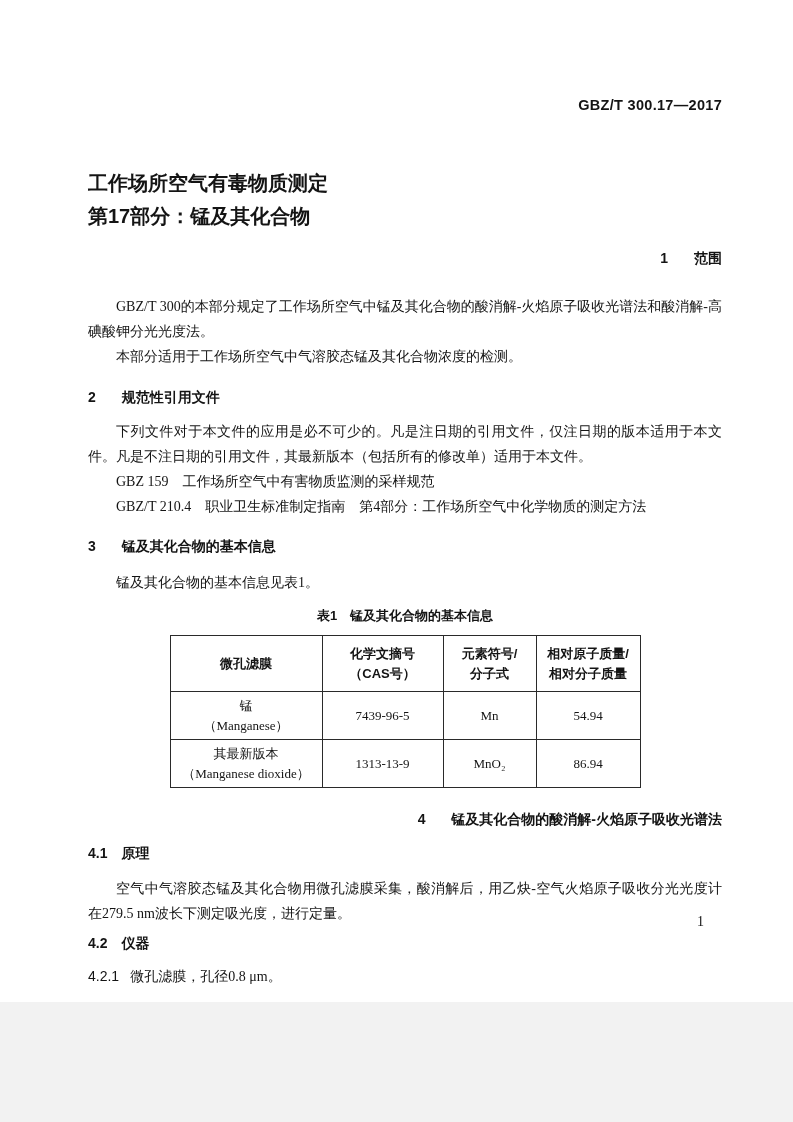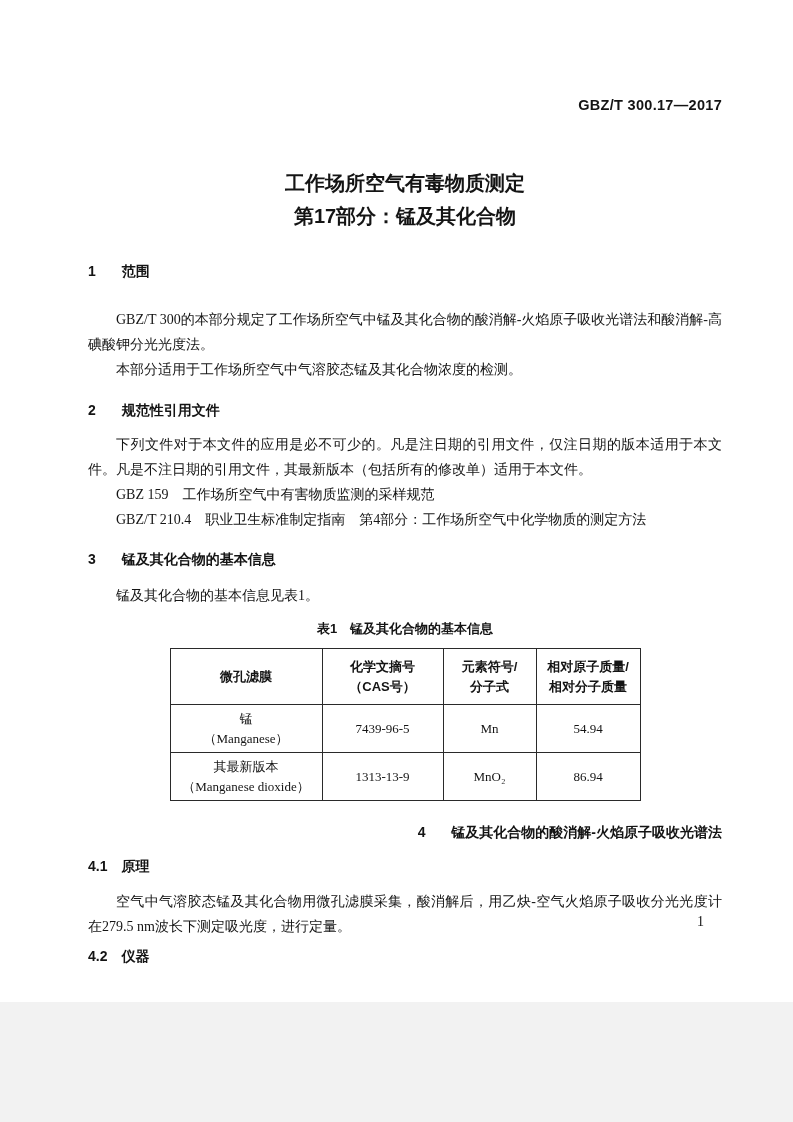--- a/index.html
+++ b/index.html
@@ -21,37 +21,37 @@
     text-align: right;
     font-family: "Liberation Sans", "DejaVu Sans", sans-serif;
     font-weight: 700;
     font-size: 14.5px;
     line-height: 16px;
     letter-spacing: 0.3px;
   }
 
   .doc-title {
     margin-top: 54px;
-    text-align: center;
+    text-align: left;
     font-family: "Liberation Sans", "DejaVu Sans", sans-serif;
     font-weight: 700;
     font-size: 20px;
     line-height: 33px;
   }
 
   .sec-h {
     font-family: "Liberation Sans", "DejaVu Sans", sans-serif;
     font-weight: 700;
     font-size: 14px;
     line-height: 18px;
   }
   .sec-h .sec-num { margin-right: 1.85em; }
   .sub-h .sec-num { margin-right: 1em; }
 
-  .h-s1 { margin-top: 29px; }
+  .h-s1 { margin-top: 16px; text-align: right; }
   .h-s2 { margin-top: 19px; }
   .h-s3 { margin-top: 18px; }
   .h-s4 { margin-top: 22px; text-align: right; }
   .h-s41 { margin-top: 16px; }
   .h-s42 { margin-top: 8px; }
 
   .body-p {
     text-indent: 2em;
     line-height: 25px;
     text-align: justify;
@@ -194,17 +194,18 @@
       </tbody>
     </table>
 
     <div class="sec-h h-s4"><span class="sec-num">4</span><span>锰及其化合物的酸消解-火焰原子吸收光谱法</span></div>
 
     <div class="sec-h sub-h h-s41"><span class="sec-num">4.1</span><span>原理</span></div>
     <p class="body-p p-s41a">空气中气溶胶态锰及其化合物用微孔滤膜采集，酸消解后，用乙炔-空气火焰原子吸收分光光度计在279.5 nm波长下测定吸光度，进行定量。</p>
 
     <div class="sec-h sub-h h-s42"><span class="sec-num">4.2</span><span>仪器</span></div>
 
+    <p class="item-line item-first"><span class="item-num">4.2.1</span><span>微孔滤膜，孔径0.8 μm。</span></p>
 
   </div>
 
   <div class="page-number">1</div>
 </div>
 
 </body></html>

